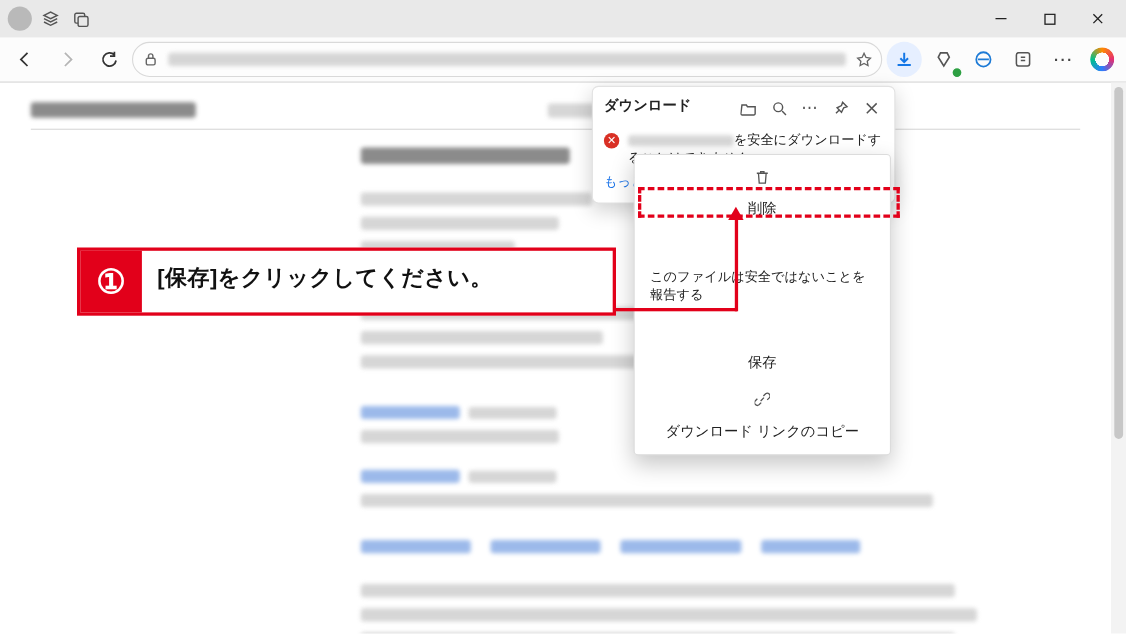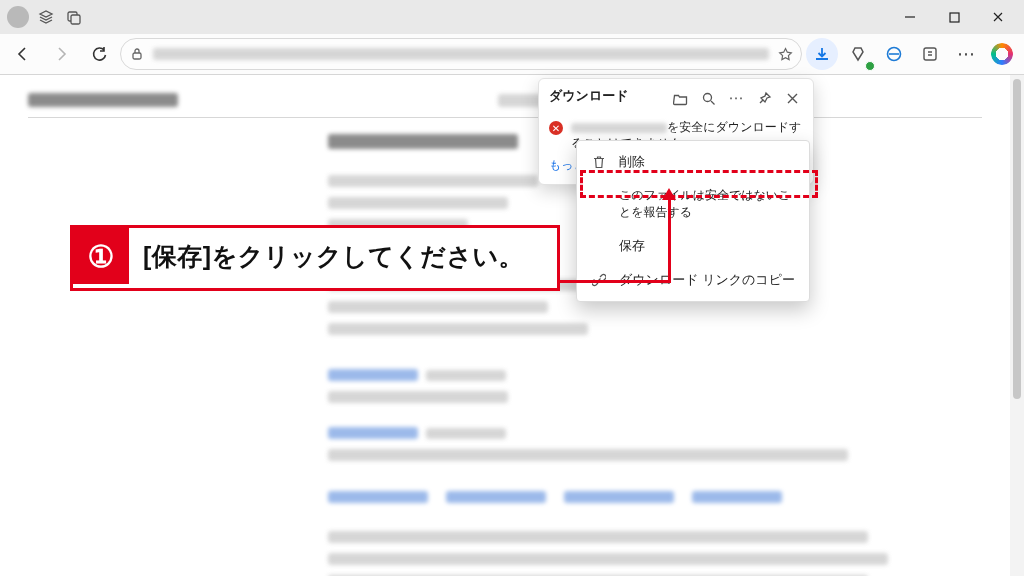--- a/index.html
+++ b/index.html
@@ -47,29 +47,29 @@
   .dl-popup { position:absolute; top: 78px; right: 210px; width: 276px; background:#fff; border:1px solid #e2e2e2; border-radius:6px; box-shadow: 0 6px 18px rgba(0,0,0,.18); z-index: 40; font-size:12px; color:#222;}
   .dl-head { display:flex; align-items:flex-start; padding:8px 10px; gap:6px;}
   .dl-head .t { font-weight:700; font-size:13px; flex:1;}
   .dl-head .hicon{ width:22px;height:22px; display:flex;align-items:center;justify-content:center; color:#555; border-radius:4px;}
   .dl-item { display:flex; padding: 2px 10px 6px; gap:8px; align-items:flex-start;}
   .dl-item .err { width:14px;height:14px;border-radius:50%; background:#d93025; color:#fff; font-size:10px; display:flex;align-items:center;justify-content:center; margin-top:2px;}
   .dl-item .msg { flex:1; line-height:1.35; }
   .dl-more { color:#1a73e8; padding: 0 10px 10px; font-size:12px;}
 
   .ctx-menu { position:absolute; top: 140px; right: 214px; width: 234px; background:#fff; border:1px solid #dcdcdc; border-radius:4px; box-shadow: 0 8px 20px rgba(0,0,0,.22); z-index:45; font-size:13px; color:#222; padding:4px 0;}
-  .ctx-item { display:flex; align-items:center; gap:12px; padding:8px 14px; }
+  .ctx-item { display:flex; align-items:center; gap:12px; padding:8px 14px;flex-direction:column; }
   .ctx-item .ci-icon{ width:16px;height:16px; color:#555; display:flex;align-items:center;justify-content:center;}
   .ctx-item .ci-label{ flex:1; text-align:left;}
   .ctx-highlight{ position:absolute; border:3px dashed #e2001a; pointer-events:none; z-index:50;}
 
   
   .callout { position:absolute; left:70px; top:225px; width:490px; background:#fff; border:3px solid #e2001a; z-index:55; display:flex; align-items:flex-start; }
   .callout .num { width:56px; height:56px; background:#e2001a; color:#fff; display:flex;align-items:center;justify-content:center; font-size:30px; font-weight:700; }
-  .callout .txt { padding: 12px 14px 14px 14px; font-size:25px; line-height:1.35; font-weight:700; color:#111; letter-spacing:0.02em;}
+  .callout .txt { padding: 12px 14px 14px 14px; font-size:20px; line-height:1.35; font-weight:700; color:#111; letter-spacing:0.02em;}
   .callout-line{ position:absolute; background:#e2001a; z-index:54; }
   .arrow-up { position:absolute; width:0;height:0; border-left:7px solid transparent; border-right:7px solid transparent; border-bottom:12px solid #e2001a; z-index:54;}
 
   svg { display:block; }
   .profile-circ{ width:22px;height:22px;border-radius:50%; background:#b9b9b9; }
 </style>
 </head>
 <body>
 
 <div class="chrome">

